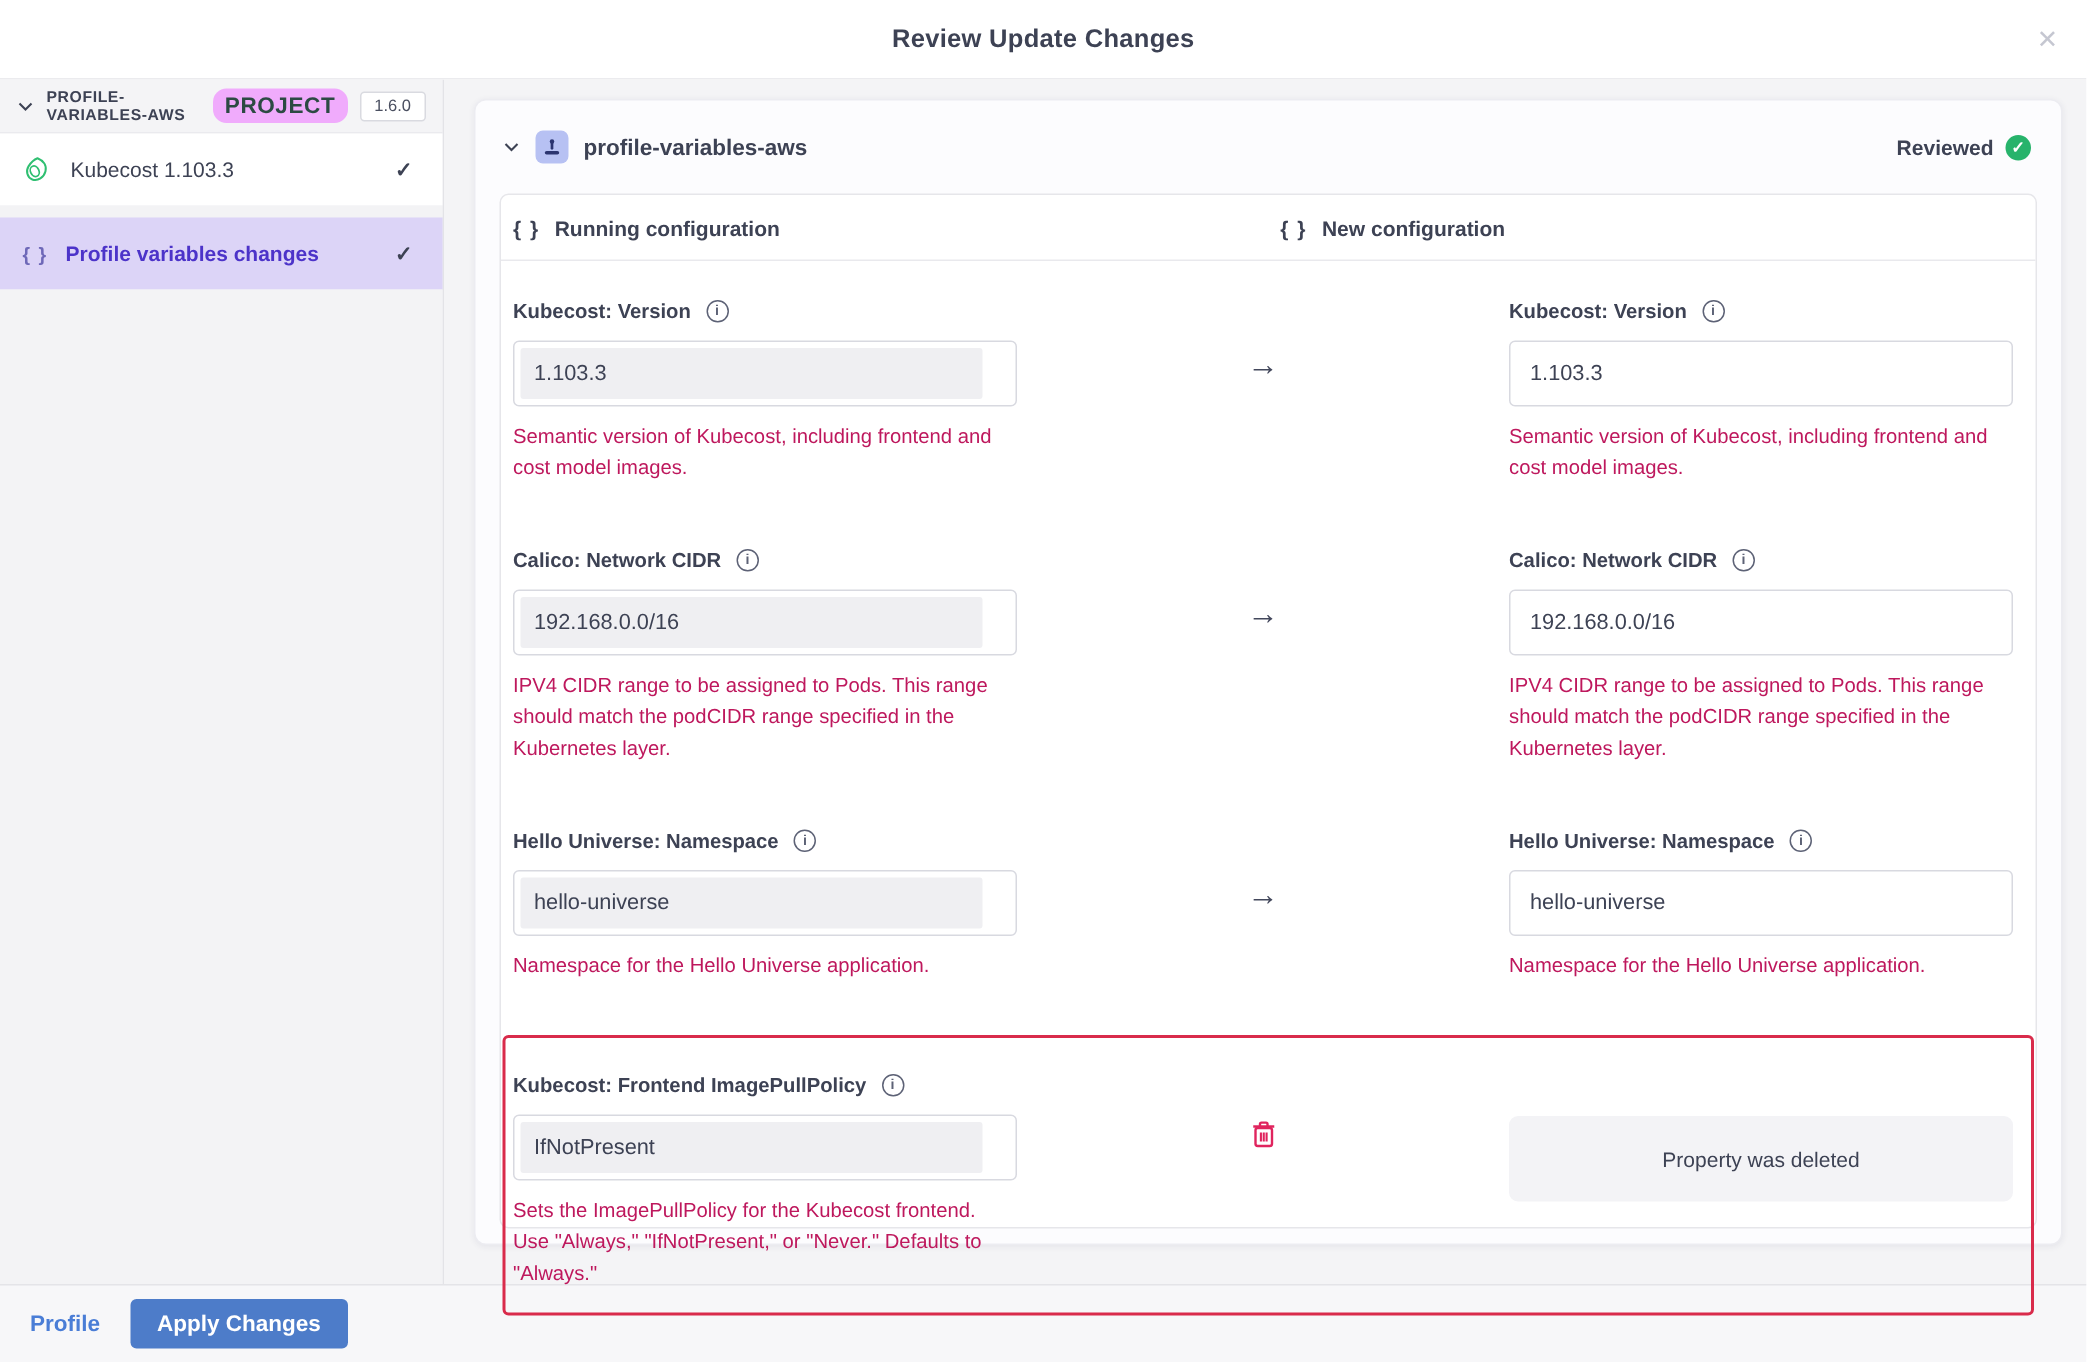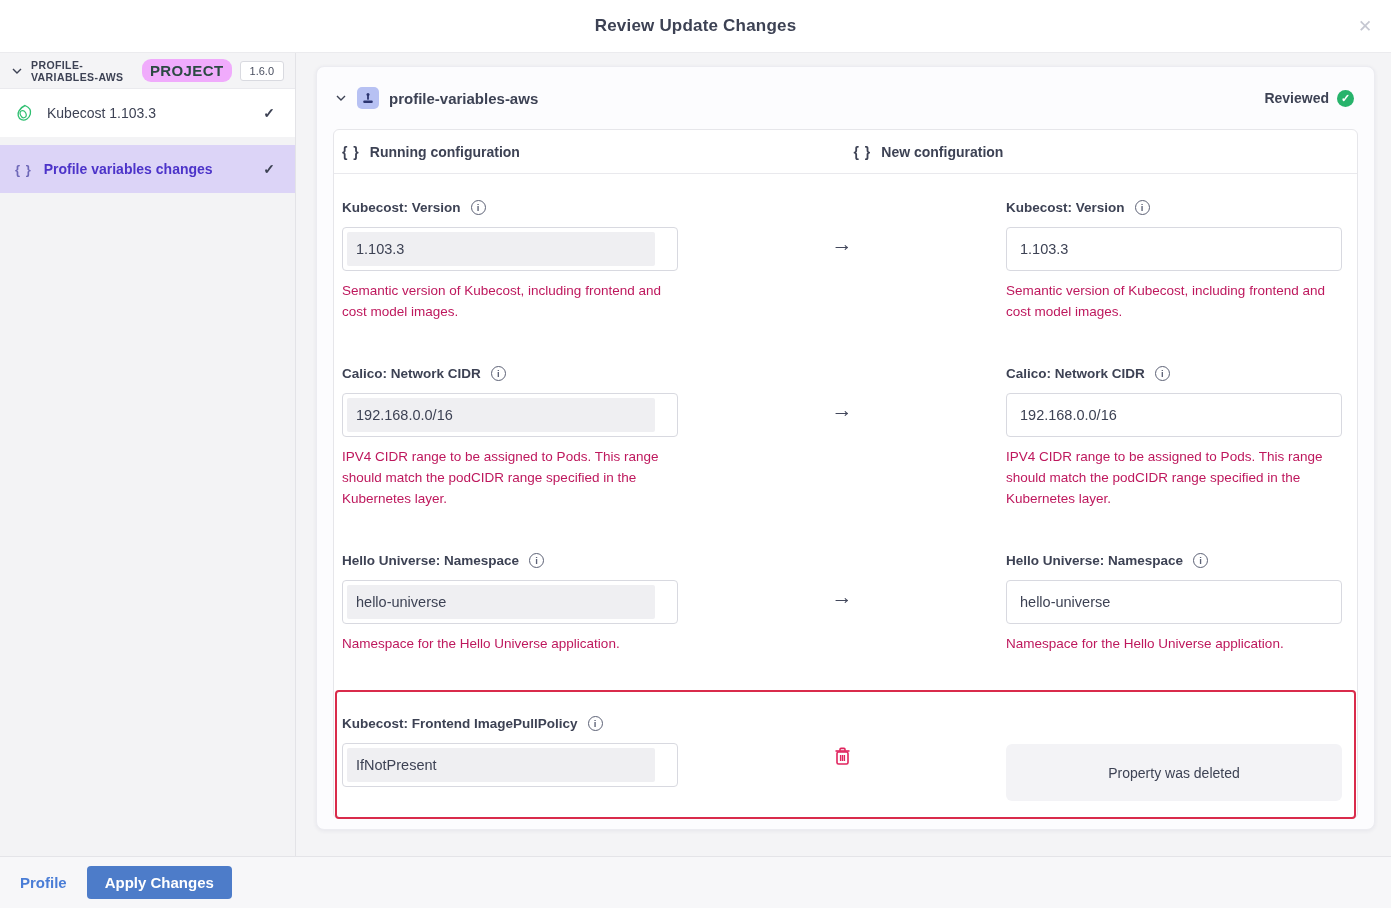--- a/index.html
+++ b/index.html
@@ -238,20 +238,21 @@
 
             <div class="deleted-row">
               <div>
                 <div class="label-row">
                   <span class="field-label">Kubecost: Frontend ImagePullPolicy</span>
                   <span class="info-icon">i</span>
                 </div>
                 <div class="input-box hl">
                     <span class="val">IfNotPresent</span>
                   </div>
+                <div class="desc">Sets the ImagePullPolicy for the Kubecost frontend. Use "Always," "IfNotPresent," or "Never." Defaults to "Always."</div>
               </div>
               <div class="mid">
                 <svg class="trash" width="19" height="20" viewBox="0 0 19 20">
                   <rect x="4" y="6" width="11" height="12" rx="1.5" fill="none" stroke="#e0245e" stroke-width="1.6"></rect>
                   <line x1="2.5" y1="5" x2="16.5" y2="5" stroke="#e0245e" stroke-width="1.6"></line>
                   <path d="M7 4.8V3.4a1 1 0 0 1 1-1h3a1 1 0 0 1 1 1v1.4" fill="none" stroke="#e0245e" stroke-width="1.6"></path>
                   <line x1="7.6" y1="9" x2="7.6" y2="15" stroke="#e0245e" stroke-width="1.4"></line>
                   <line x1="9.5" y1="9" x2="9.5" y2="15" stroke="#e0245e" stroke-width="1.4"></line>
                   <line x1="11.4" y1="9" x2="11.4" y2="15" stroke="#e0245e" stroke-width="1.4"></line>
                 </svg>

